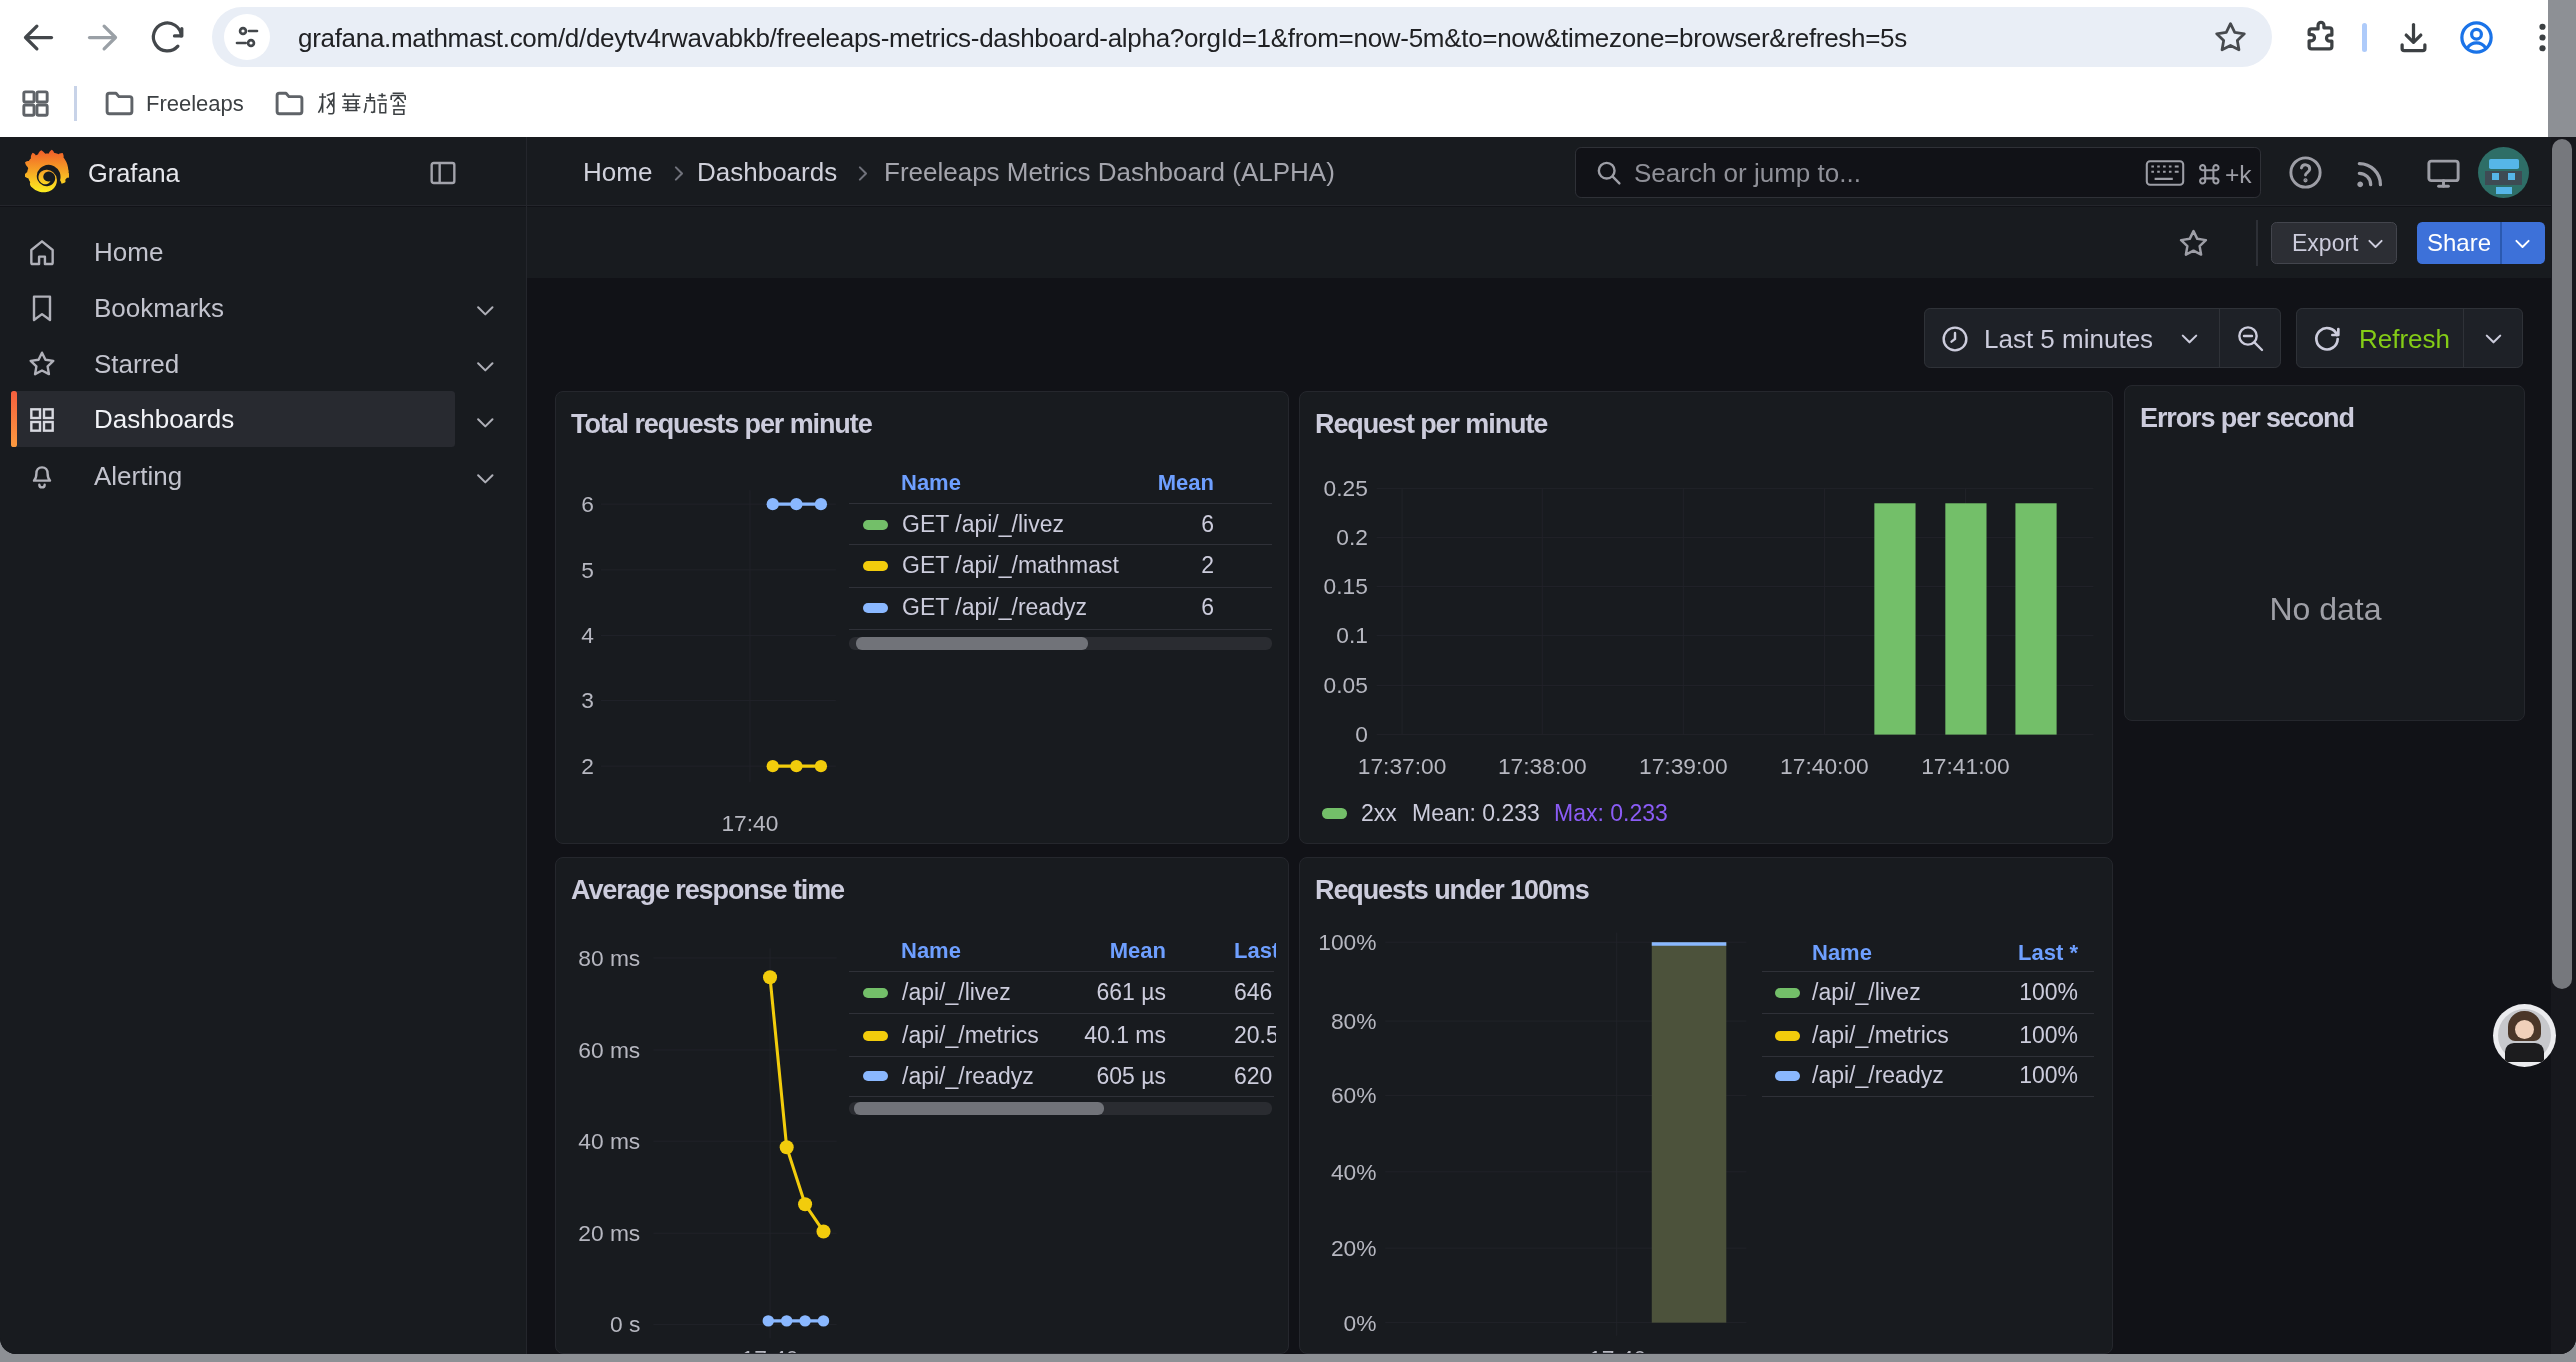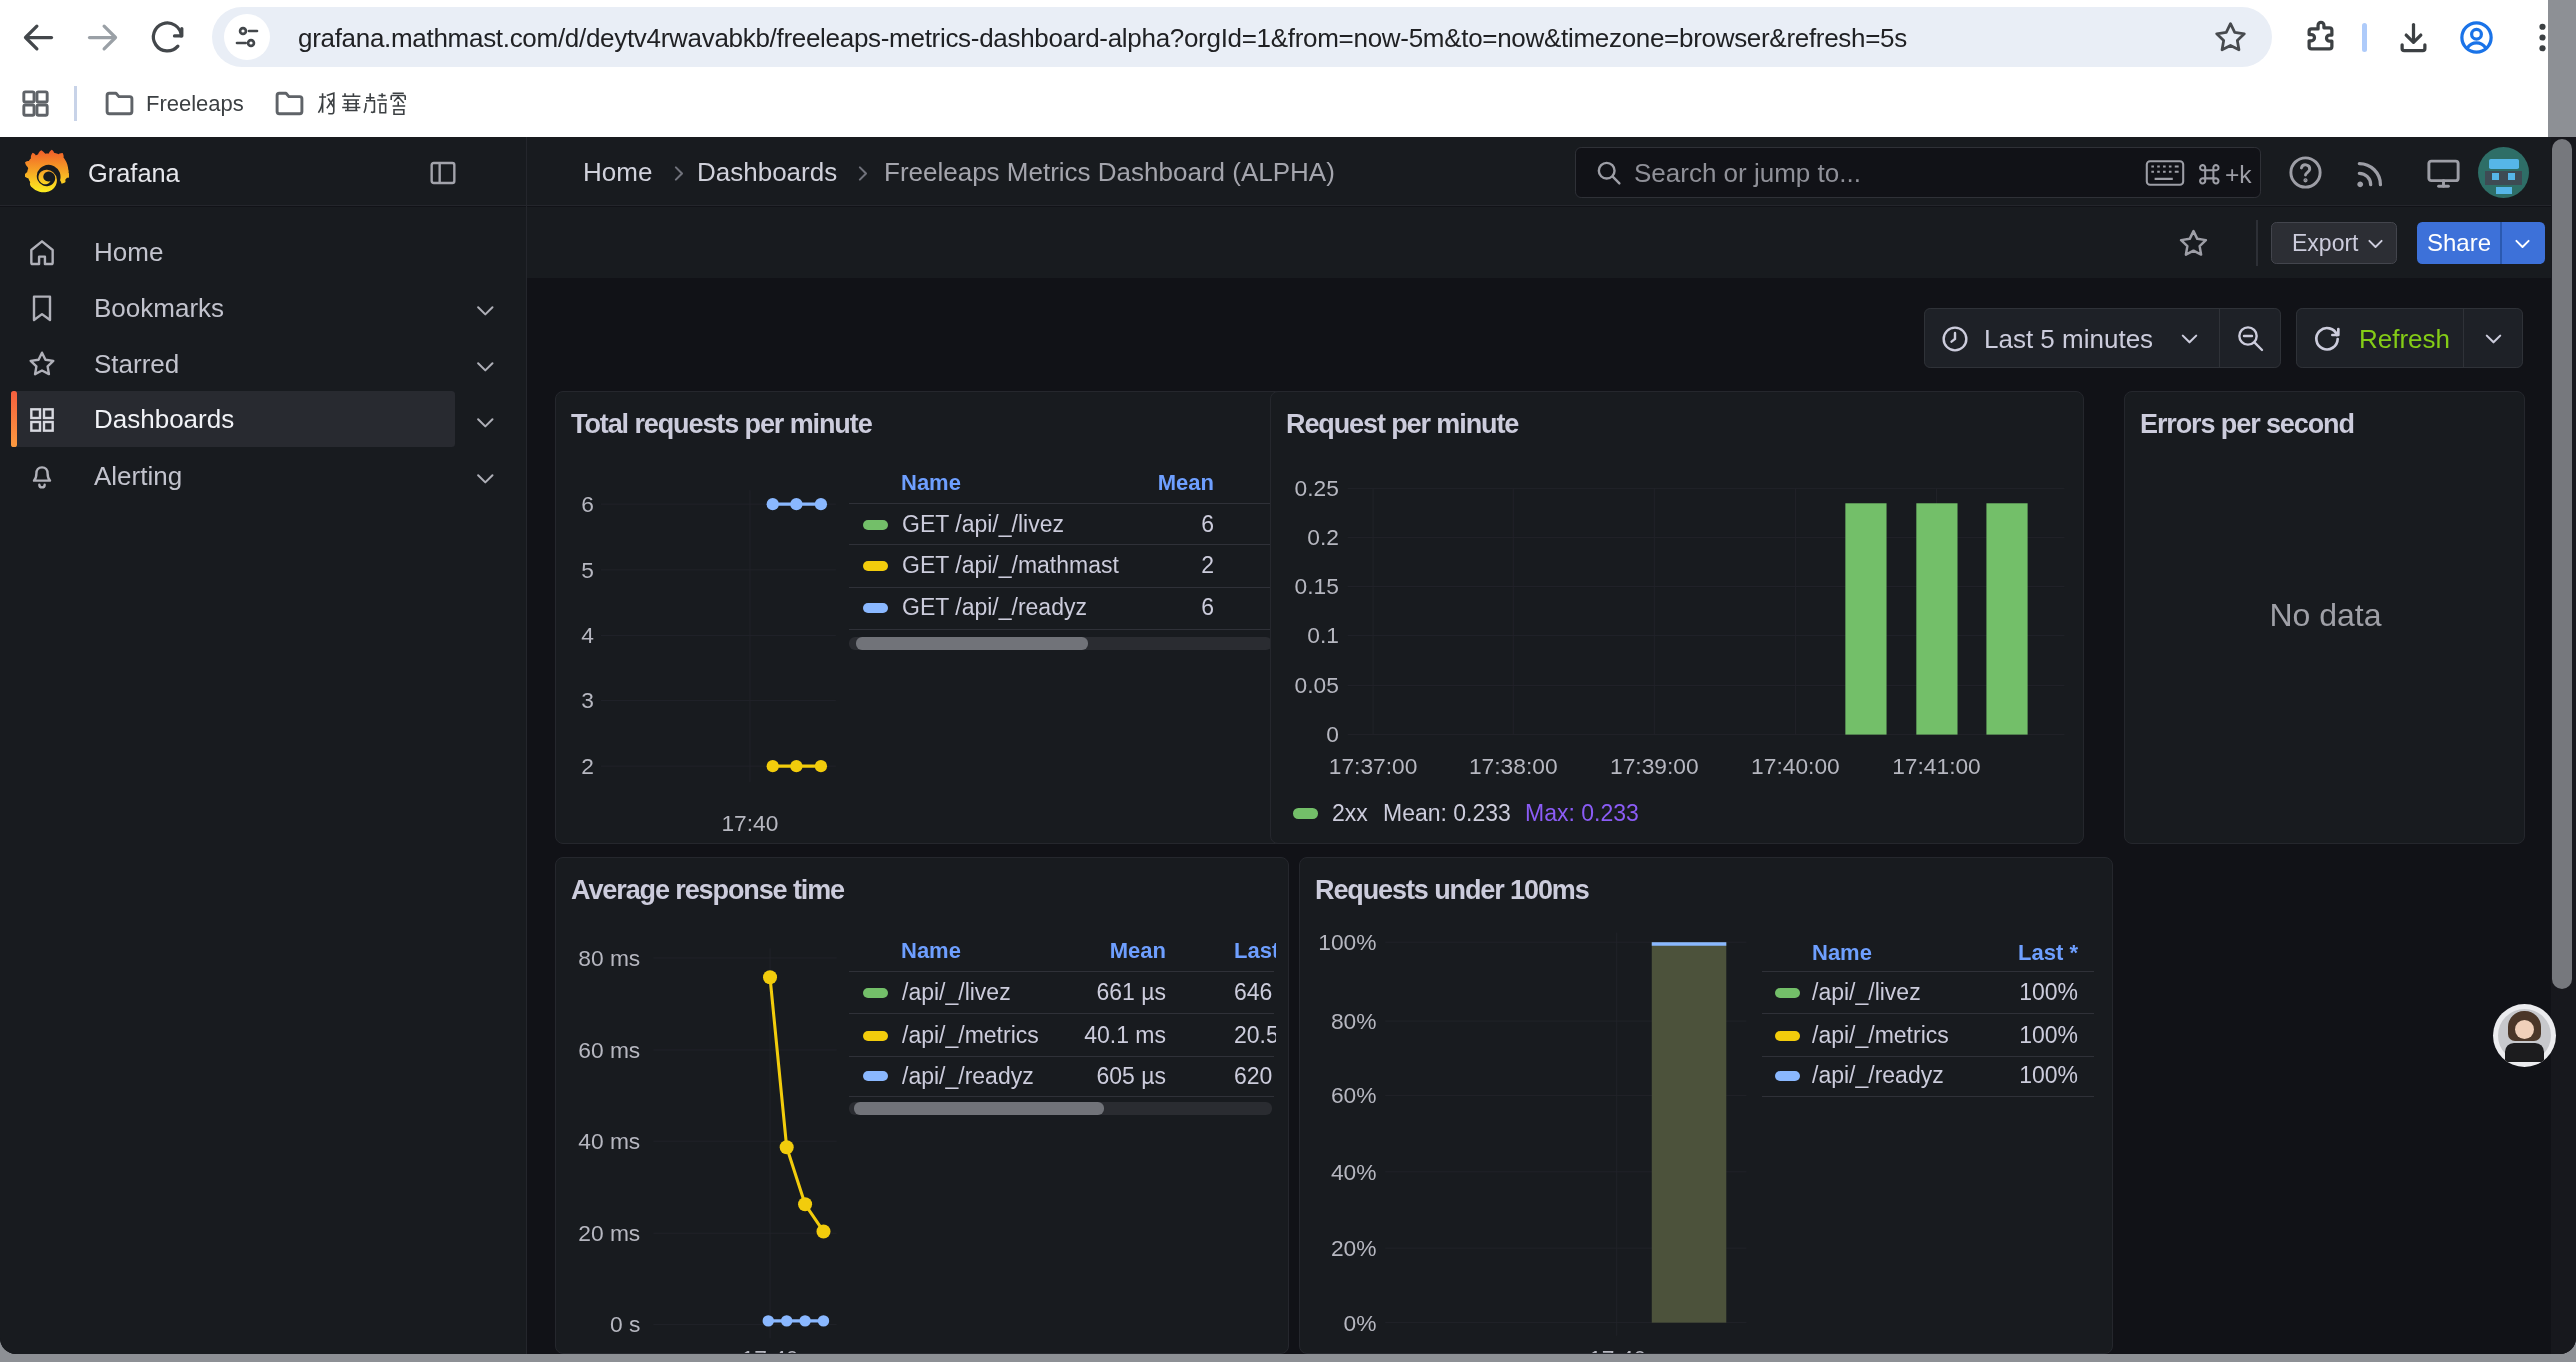--- a/index.html
+++ b/index.html
@@ -285,21 +285,21 @@
         <div class="abs" style="left:53px;top:90px;font-size:23px;color:#ccccdc">GET /api/_/mathmast</div>
         <div class="abs" style="left:277px;top:90px;width:88px;text-align:right;font-size:23px;color:#ccccdc">2</div>
         <div class="abs" style="left:14px;top:141px;width:25.4px;height:9.6px;border-radius:5.3px;background:#8ab8ff"></div>
         <div class="abs" style="left:53px;top:132px;font-size:23px;color:#ccccdc">GET /api/_/readyz</div>
         <div class="abs" style="left:277px;top:132px;width:88px;text-align:right;font-size:23px;color:#ccccdc">6</div>
         <div class="abs" style="left:0;top:175px;width:423px;height:13px;border-radius:6.1px;background:#2a2c31"></div>
         <div class="abs" style="left:7px;top:175px;width:232px;height:13px;border-radius:6.1px;background:#717379"></div>
       </div>
     </div>
 
-    <div class="panel" style="left:1270px;top:254px;width:814px;height:453px">
+    <div class="panel" style="left:1299px;top:254px;width:814px;height:453px">
       <div class="ptitle" style="left:15px;top:16.7px">Request per minute</div>
       <svg class="abs" style="left:0;top:0" width="814" height="453" viewBox="0 0 928 517">
         <g stroke="#22242a">
             <line x1="87" y1="110" x2="905" y2="110"></line>
             <line x1="87" y1="166" x2="905" y2="166"></line>
             <line x1="87" y1="222" x2="905" y2="222"></line>
             <line x1="87" y1="278" x2="905" y2="278"></line>
             <line x1="87" y1="335" x2="905" y2="335"></line>
             <line x1="87" y1="391" x2="905" y2="391"></line>
             <line x1="116" y1="110" x2="116" y2="391"></line>
@@ -326,21 +326,21 @@
         <rect x="655" y="127" width="47" height="264" fill="#73bf69"></rect>
         <rect x="736" y="127" width="47" height="264" fill="#73bf69"></rect>
         <rect x="816" y="127" width="47" height="264" fill="#73bf69"></rect>
       </svg>
       <div class="abs" style="left:22px;top:416px;width:25.4px;height:10.5px;border-radius:5.3px;background:#73bf69"></div>
       <div class="abs" style="left:61px;top:408px;font-size:23px;color:#ccccdc">2xx</div>
       <div class="abs" style="left:112px;top:408px;font-size:23px;color:#ccccdc">Mean: 0.233</div>
       <div class="abs" style="left:254px;top:408px;font-size:23px;color:#8b5cf6">Max: 0.233</div>
     </div>
 
-    <div class="panel" style="left:2124px;top:254px;width:401px;height:453px">
+    <div class="panel" style="left:2124px;top:248px;width:401px;height:336px">
       <div class="ptitle" style="left:15px;top:16.7px">Errors per second</div>
       <div class="abs" style="left:0;top:205px;width:401px;text-align:center;font-size:32px;color:#9fa0a7">No data</div>
     </div>
 
     <div class="panel" style="left:555px;top:720px;width:734px;height:497px;overflow:hidden">
       <div class="ptitle" style="left:15px;top:16.7px">Average response time</div>
       <svg class="abs" style="left:0;top:0" width="734" height="526" viewBox="0 0 837 600">
         <g stroke="#22242a">
             <line x1="111" y1="114" x2="320" y2="114"></line>
             <line x1="111" y1="219" x2="320" y2="219"></line>

